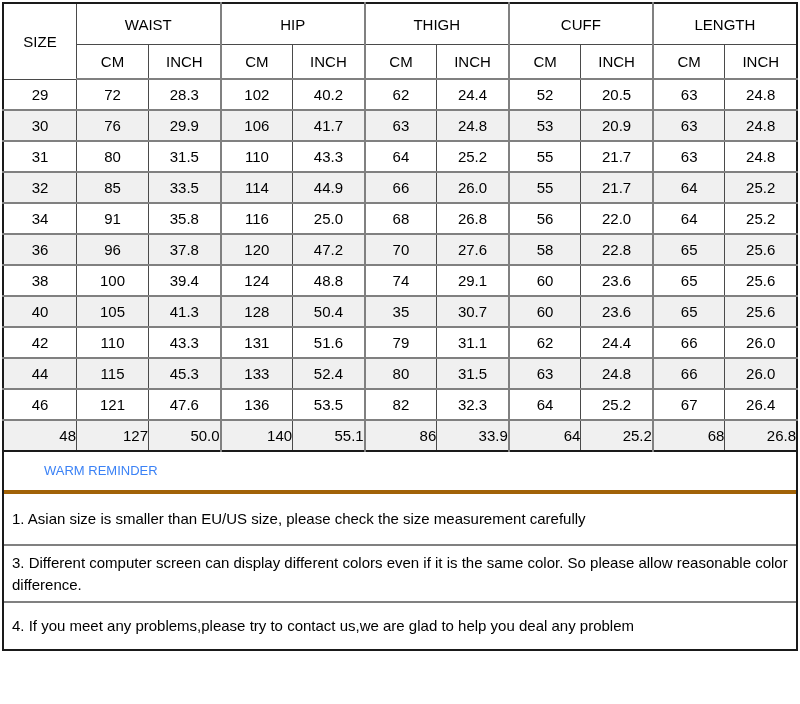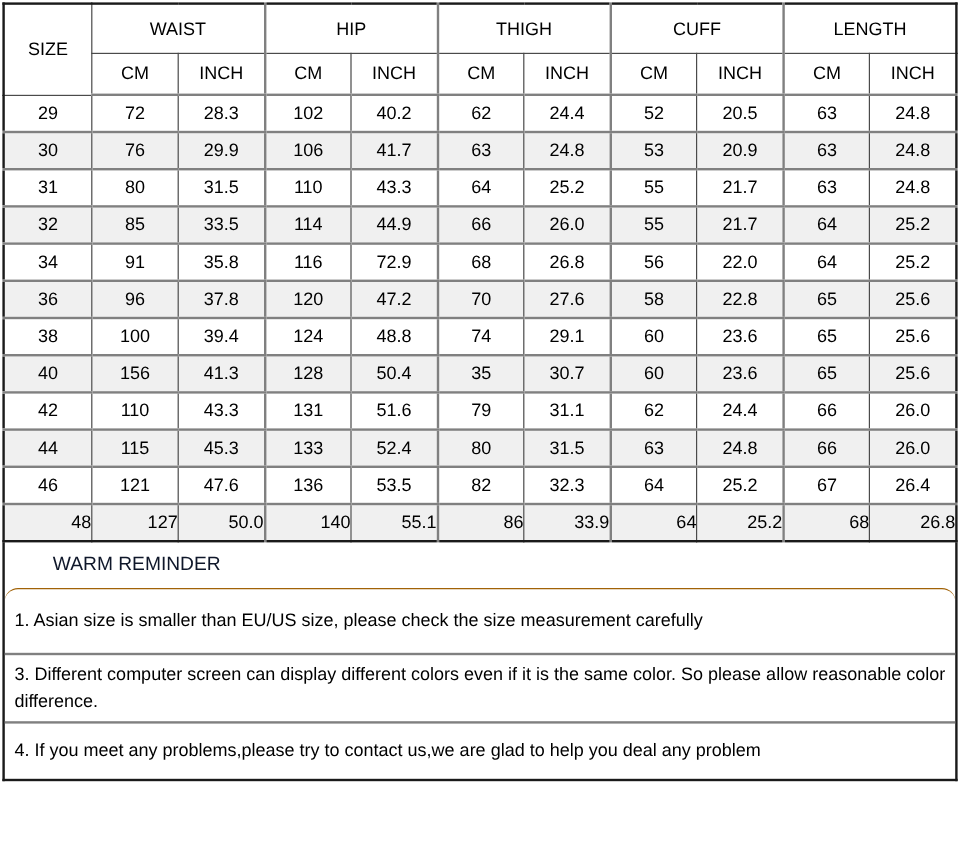--- a/index.html
+++ b/index.html
@@ -49,25 +49,25 @@
     align-items:center;
     box-sizing:border-box;
     padding:3px 8px;
     border-top:2px solid #808080;
     line-height:1.45;
     min-height:48px;
   }
   .rbox.title{
     border-top:none;
     min-height:38px;
-    color:#0f172a;
-    font-size:16px;
+    color:#3b82f6;
+    font-size:13px;
     padding-left:40px;
   }
-  .rbox.n1{min-height:54px;border-top:1px solid #a16207;border-radius:11px;}
+  .rbox.n1{min-height:54px;border-top:4px solid #a16207;}
   .rbox.n2{min-height:48px;}
   .rbox.n3{min-height:57px;}
   .rbox.n4{min-height:48px;}
 </style>
 </head>
 <body>
 
 <div class="wrap">
 
   <table class="size-chart">
@@ -144,21 +144,21 @@
           <td class="gs">55</td>
           <td>21.7</td>
           <td class="gs">64</td>
           <td>25.2</td>
         </tr>
         <tr>
           <td>34</td>
           <td>91</td>
           <td>35.8</td>
           <td class="gs">116</td>
-          <td>72.9</td>
+          <td>25.0</td>
           <td class="gs">68</td>
           <td>26.8</td>
           <td class="gs">56</td>
           <td>22.0</td>
           <td class="gs">64</td>
           <td>25.2</td>
         </tr>
         <tr class="alt">
           <td>36</td>
           <td>96</td>
@@ -180,21 +180,21 @@
           <td>48.8</td>
           <td class="gs">74</td>
           <td>29.1</td>
           <td class="gs">60</td>
           <td>23.6</td>
           <td class="gs">65</td>
           <td>25.6</td>
         </tr>
         <tr class="alt">
           <td>40</td>
-          <td>156</td>
+          <td>105</td>
           <td>41.3</td>
           <td class="gs">128</td>
           <td>50.4</td>
           <td class="gs">35</td>
           <td>30.7</td>
           <td class="gs">60</td>
           <td>23.6</td>
           <td class="gs">65</td>
           <td>25.6</td>
         </tr>

